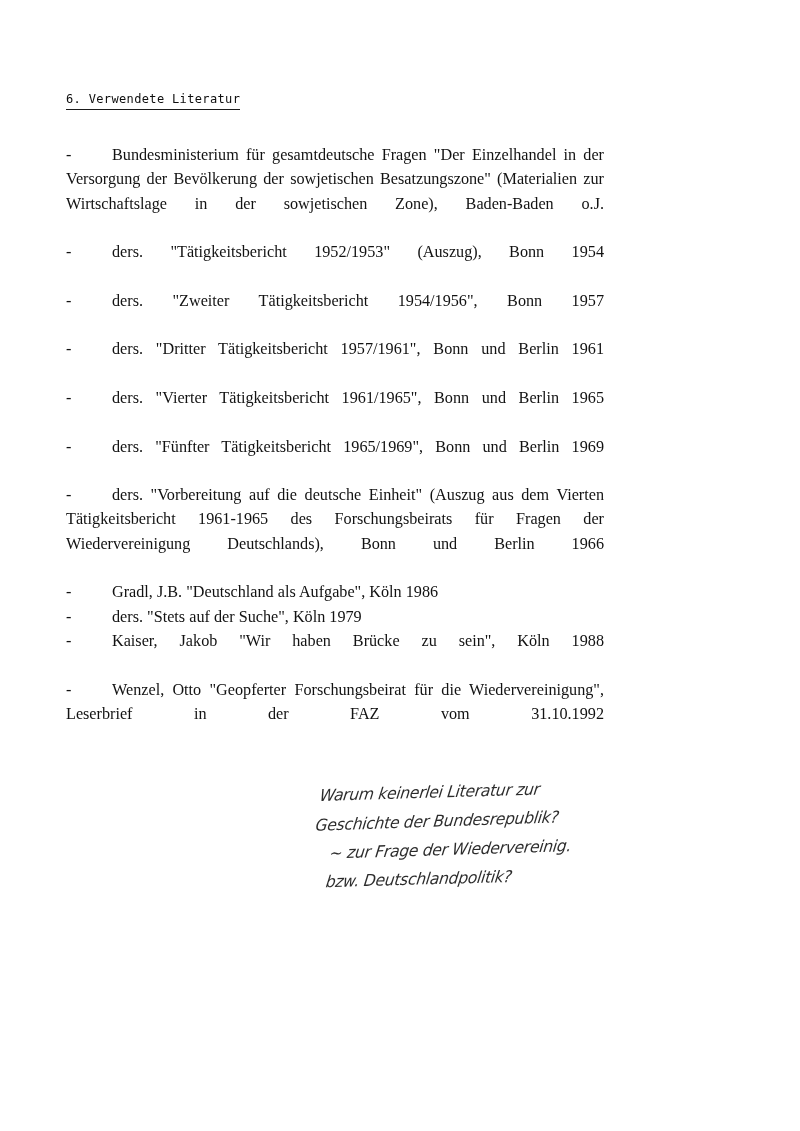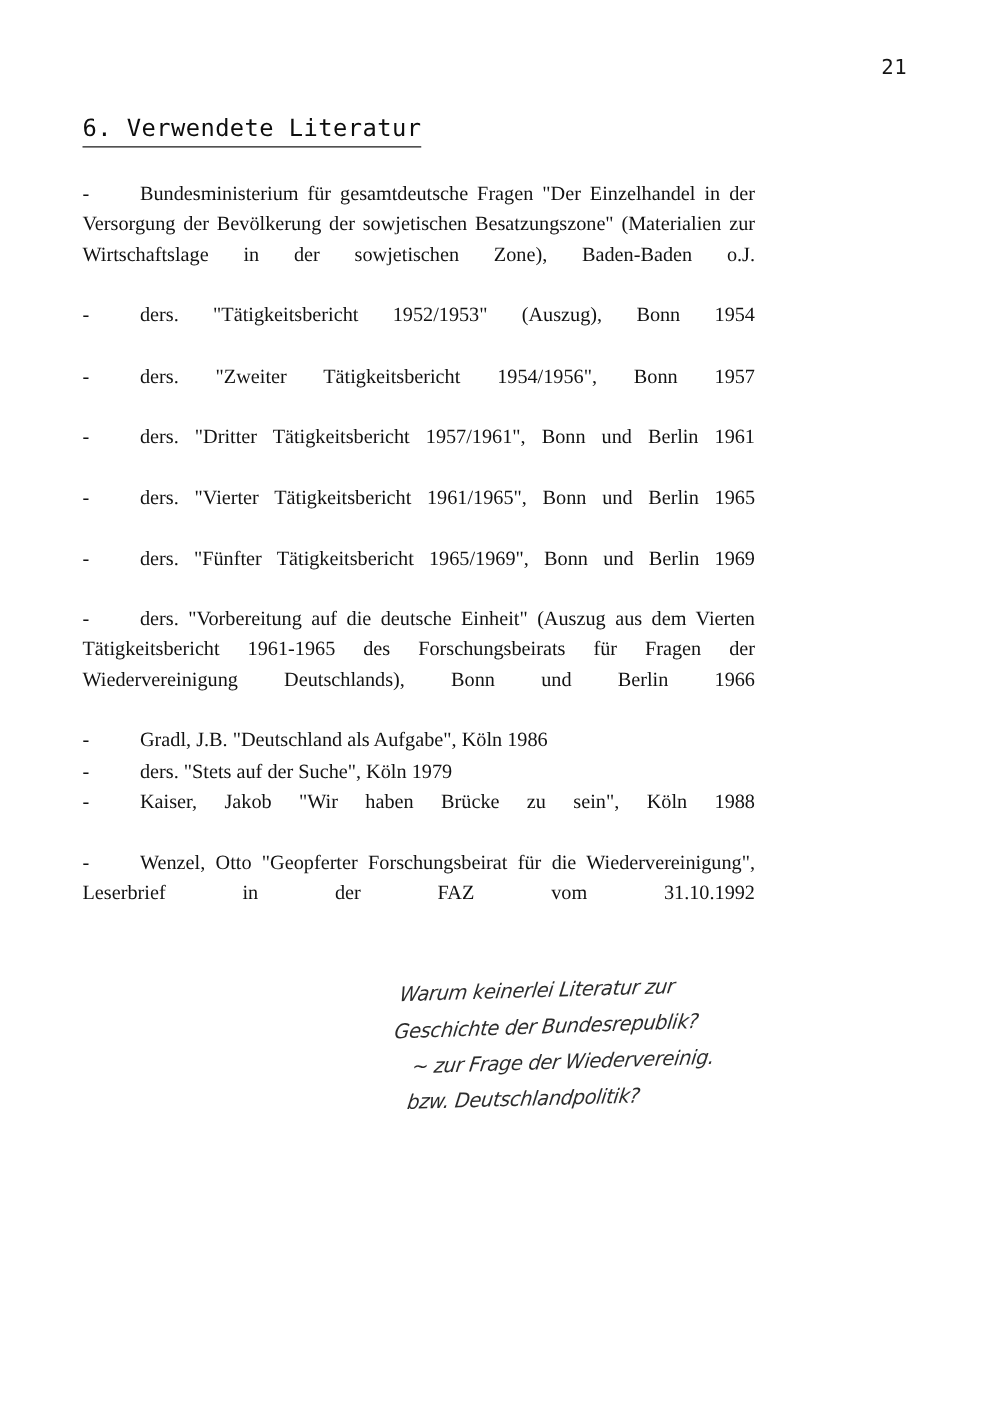--- a/index.html
+++ b/index.html
@@ -28,21 +28,21 @@
     font-size: 16.5px;
     letter-spacing: 0.6px;
     color: #151515;
   }
 
   
   .section-heading {
     position: absolute;
     top: 93px;
     left: 66px;
-    font-size: 19px;
+    font-size: 12px;
     letter-spacing: 0.35px;
     color: #0d0d0d;
     white-space: pre;
     border-bottom: 1.6px solid #1a1a1a;
     padding-bottom: 2px;
     line-height: 1.15;
   }
 
   
   .bibliography {
@@ -111,21 +111,20 @@
   .hw-line.l1 { transform: rotate(-0.6deg) scaleY(1.05); }
   .hw-line.l2 { transform: rotate(-0.9deg) scaleY(1.05); }
   .hw-line.l3 { transform: rotate(-0.7deg) scaleY(1.05); }
   .hw-line.l4 { transform: rotate(-0.5deg) scaleY(1.05); }
 </style>
 </head>
 <body>
 
 <div id="page">
 
-  <div class="page-number">21</div>
 
   <div class="section-heading">6. Verwendete Literatur</div>
 
   <div class="bibliography">
       <p class="entry"><span class="bullet">-</span><span>Bundesministerium für gesamtdeutsche Fragen "Der Einzelhandel in der Versorgung der Bevölkerung der sowjetischen Besatzungszone" (Materialien zur Wirtschaftslage in der sowjetischen Zone), Baden-Baden o.J.</span></p>
       <p class="entry"><span class="bullet">-</span><span>ders. "Tätigkeitsbericht 1952/1953" (Auszug), Bonn 1954</span></p>
       <p class="entry"><span class="bullet">-</span><span>ders. "Zweiter Tätigkeitsbericht 1954/1956", Bonn 1957</span></p>
       <p class="entry"><span class="bullet">-</span><span>ders. "Dritter Tätigkeitsbericht 1957/1961", Bonn und Berlin 1961</span></p>
       <p class="entry"><span class="bullet">-</span><span>ders. "Vierter Tätigkeitsbericht 1961/1965", Bonn und Berlin 1965</span></p>
       <p class="entry"><span class="bullet">-</span><span>ders. "Fünfter Tätigkeitsbericht 1965/1969", Bonn und Berlin 1969</span></p>

